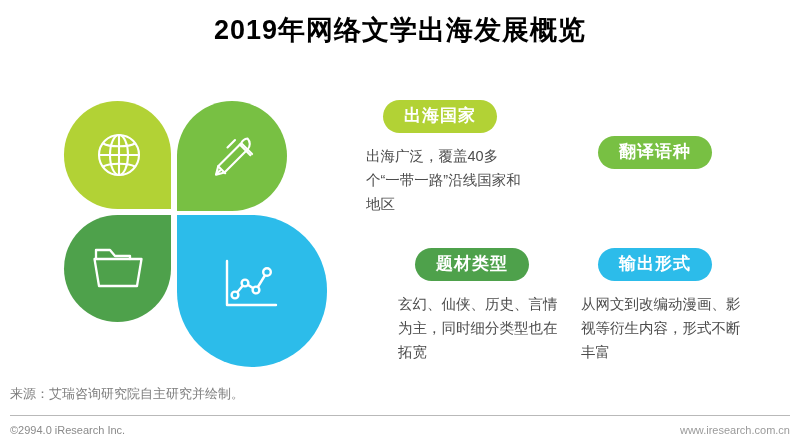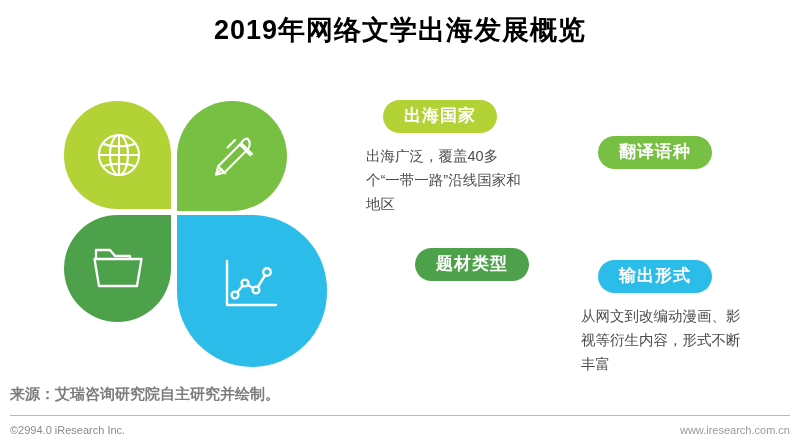--- a/index.html
+++ b/index.html
@@ -108,39 +108,38 @@
     font-size: 17px;
     font-weight: bold;
     letter-spacing: 1px;
     line-height: 20px;
     white-space: nowrap;
     text-align: right;
   }
   .badge-1 { background: #b2d235; margin-left: 17px; }
   .badge-2 { background: #78c043; margin-left: 17px; }
   .badge-3 { background: #4ea14b; margin-left: 17px; }
-  .badge-4 { background: #2cbcea; margin-left: 17px; margin-top: 12px; }
+  .badge-4 { background: #2cbcea; margin-left: 17px; }
 
   .block-body {
     margin-top: 11px;
     font-size: 14.5px;
     line-height: 24px;
     color: #4c4c4c;
     width: 163px;
   }
 
   
   .source-note {
     position: absolute;
     left: 10px;
     top: 386px;
-    font-size: 15px;
+    font-size: 13px;
     color: #7d7d7d;
     line-height: 16px;
-    font-weight: bold;
   }
   .footer-rule {
     position: absolute;
     left: 10px;
     top: 415px;
     width: 780px;
     height: 1px;
     background: #b9b9b9;
   }
   .copyright {
@@ -221,20 +220,21 @@
   <div class="badge badge-1">出海国家</div>
   <div class="block-body">出海广泛，覆盖40多个“一带一路”沿线国家和地区</div>
 </div>
 
 <div class="block block-2">
   <div class="badge badge-2">翻译语种</div>
 </div>
 
 <div class="block block-3">
   <div class="badge badge-3">题材类型</div>
+  <div class="block-body">玄幻、仙侠、历史、言情为主，同时细分类型也在拓宽</div>
 </div>
 
 <div class="block block-4">
   <div class="badge badge-4">输出形式</div>
   <div class="block-body">从网文到改编动漫画、影视等衍生内容，形式不断丰富</div>
 </div>
 
 <div class="source-note">来源：艾瑞咨询研究院自主研究并绘制。</div>
 <div class="footer-rule"></div>
 <div class="copyright">©2994.0 iResearch Inc.</div>

